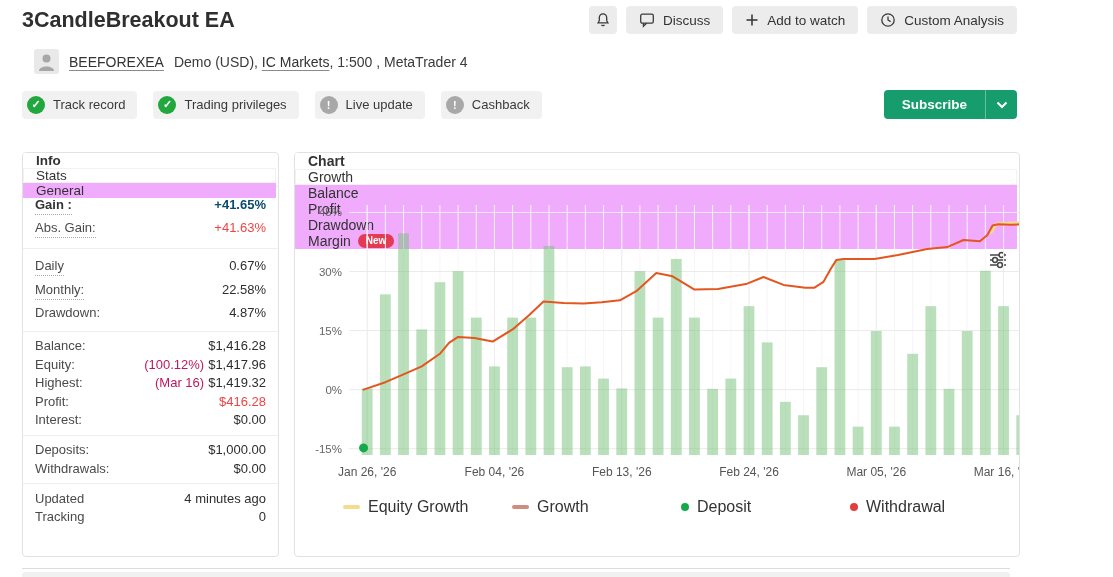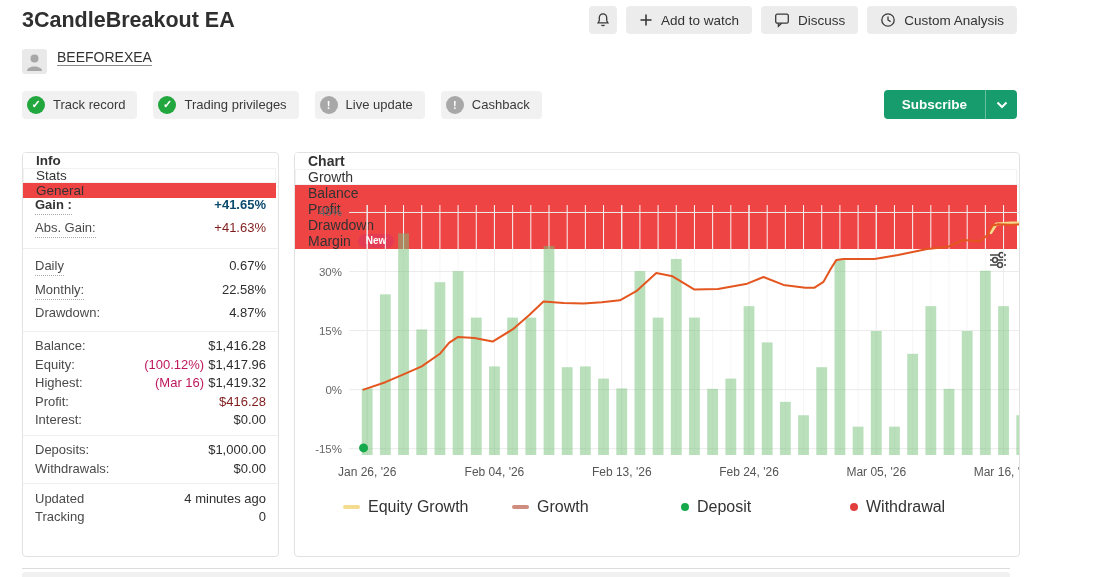--- a/index.html
+++ b/index.html
@@ -12,21 +12,21 @@
              justify-content:space-between; align-items:flex-start; }
   .title { font-size:21.5px; font-weight:700; color:#2f2f2f; padding-top:2px; }
   .actions { display:flex; gap:9px; }
   .btn { display:flex; align-items:center; gap:8px; height:28px; padding:0 13px;
          background:#ececec; border:none; border-radius:4px; font-size:13.5px;
          color:#333; font-family:inherit; cursor:pointer; white-space:nowrap; }
   .btn svg { display:block; }
   .icon-btn { padding:0 6px; }
 
   
-  .account-row { position:absolute; top:49px; left:22px; display:flex; align-items:flex-start;
+  .account-row { position:absolute; top:49px; left:34px; display:flex; align-items:center;
                  gap:10px; font-size:14px; color:#3a3a3a; }
   .avatar { width:25px; height:25px; background:#e9e9e9; border-radius:3px; overflow:hidden; }
   .acct-link { color:#333; text-decoration:underline; text-underline-offset:3px;
                text-decoration-color:#8a8a8a; cursor:pointer; }
   .acct-name { font-size:14px; }
 
   
   .badge-row { position:absolute; top:90px; left:22px; right:16px; display:flex;
                justify-content:space-between; align-items:center; }
   .badges { display:flex; gap:16px; }
@@ -48,36 +48,36 @@
   .card { border:1px solid #e2e2e2; border-radius:4px; background:#fff; overflow:hidden; }
   .stats-card { width:257px; flex:none; }
   .chart-card { flex:1; }
 
   .tabs { display:flex; align-items:stretch; height:34px; border-bottom:1px solid #eee;flex-direction:column; }
   .tab { display:flex; align-items:center; gap:7px; padding:0 13px; margin-right:2px;
          font-size:13.5px; color:#333; cursor:pointer; white-space:nowrap; }
   .chart-card .tab { font-size:14px; }
   .label-tab { font-weight:700; background:#fff; }
   .tile-white { background:#fff; box-shadow:inset 0 0 0 1px #f2f2f2; }
-  .tile-gray { background:#ef4444; }
+  .tile-gray { background:#f0abfc; }
   .new-pill { background:#e23b53; color:#fff; font-size:10px; font-weight:700;
               padding:2px 8px; border-radius:9px; line-height:1; }
   .tabbar-right { margin-left:auto; margin-right:10px; display:flex; align-items:center; cursor:pointer; }
 
   
   .grp { padding:4px 12px; border-bottom:1px solid #efefef; }
   .grp:last-child { border-bottom:none; }
   .s-row { display:flex; justify-content:space-between; align-items:baseline; font-size:13px; }
   .grp.roomy .s-row { margin:5.5px 0; }
   .grp:not(.roomy) .s-row { margin:2.5px 0; }
   .s-label { color:#4a4a4a; line-height:16px; }
   .dotted { border-bottom:1px dotted #a9a9a9; padding-bottom:1px; }
   .lbl-bold { font-weight:700; color:#333; }
   .s-val { color:#2e2e2e; }
-  .v-green { color:#7f1d1d;margin-left:42px; }
+  .v-green { color:#ef4444;margin-left:42px; }
   .v-green-bold { color:#0c4a6e; font-weight:700; }
   .muted { color:#be185d; margin-right:4px;text-align:center; }
 
   
   .chart-svg { margin:6px 8px 0 8px; display:block; }
   .legend { display:flex; margin:13px 0 0 48px; }
   .legend-item { display:flex; align-items:center; gap:8px; width:185px;
                  font-size:16px; color:#333; cursor:pointer; }
   .sw-line { width:17px; height:4px; border-radius:2px; }
   .sw-dot { width:8px; height:8px; border-radius:50%; }
@@ -99,35 +99,35 @@
       <button class="btn icon-btn">
         <span>
           <svg width="16" height="16" viewBox="0 0 16 16" fill="none" stroke="#3a3a3a" stroke-width="1.3">
             <path d="M8 1.8 C5.9 1.8 4.3 3.5 4.3 5.7 V8.7 L3.1 10.8 H12.9 L11.7 8.7 V5.7 C11.7 3.5 10.1 1.8 8 1.8 Z"></path>
             <path d="M6.6 12.7 a1.5 1.5 0 0 0 2.8 0"></path>
           </svg>
         </span>
       </button>
       <button class="btn">
         <span>
+          <svg width="16" height="16" viewBox="0 0 16 16" fill="none" stroke="#3a3a3a" stroke-width="1.3">
+            <rect x="1.7" y="2.2" width="12.6" height="9" rx="1.6"></rect>
+            <path d="M4.4 11.2 V14.2 L7.6 11.2"></path>
+          </svg>
+        </span>
+        <span>Discuss</span>
+      </button>
+      <button class="btn">
+        <span>
           <svg width="14" height="14" viewBox="0 0 14 14" stroke="#3a3a3a" stroke-width="1.6">
             <line x1="7" y1="1.5" x2="7" y2="12.5"></line>
               <line x1="1.5" y1="7" x2="12.5" y2="7"></line>
           </svg>
         </span>
         <span>Add to watch</span>
-      </button>
-      <button class="btn">
-        <span>
-          <svg width="16" height="16" viewBox="0 0 16 16" fill="none" stroke="#3a3a3a" stroke-width="1.3">
-            <rect x="1.7" y="2.2" width="12.6" height="9" rx="1.6"></rect>
-            <path d="M4.4 11.2 V14.2 L7.6 11.2"></path>
-          </svg>
-        </span>
-        <span>Discuss</span>
       </button>
       <button class="btn">
         <span>
           <svg width="16" height="16" viewBox="0 0 16 16" fill="none" stroke="#3a3a3a" stroke-width="1.3">
             <circle cx="8" cy="8" r="6.2"></circle>
               <path d="M8 4.6 V8 L10.6 9.6"></path>
           </svg>
         </span>
         <span>Custom Analysis</span>
       </button>
@@ -135,20 +135,24 @@
   </div>
 
   <div class="account-row">
     <span class="avatar">
       <svg width="25" height="25" viewBox="0 0 25 25">
         <circle cx="12.5" cy="9.5" r="4" fill="#a7a7a7"></circle>
         <path d="M5 22 C5 16 20 16 20 22 Z" fill="#a7a7a7"></path>
       </svg>
     </span>
     <span class="acct-link acct-name">BEEFOREXEA</span>
+    <span>
+      <span>Demo (USD),</span>
+      <span class="acct-link">IC Markets</span><span>, 1:500 , MetaTrader 4</span>
+    </span>
   </div>
 
   <div class="badge-row">
     <div class="badges" id="badges">
         <div class="badge">
           <span class="b-icon b-ok">✓</span>
           <span>Track record</span>
         </div>
         <div class="badge">
           <span class="b-icon b-ok">✓</span>

